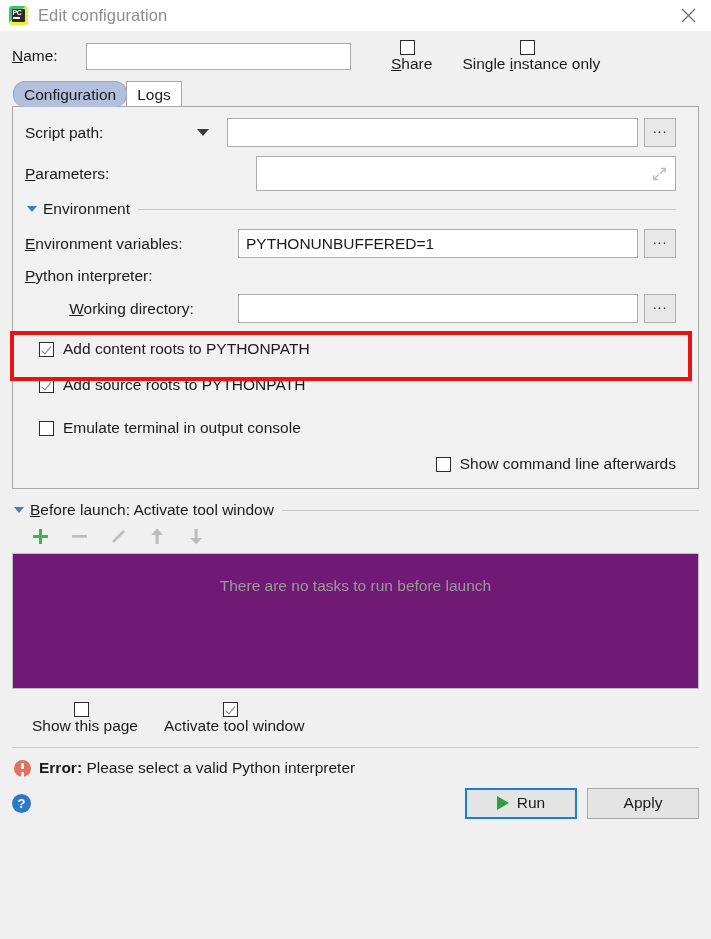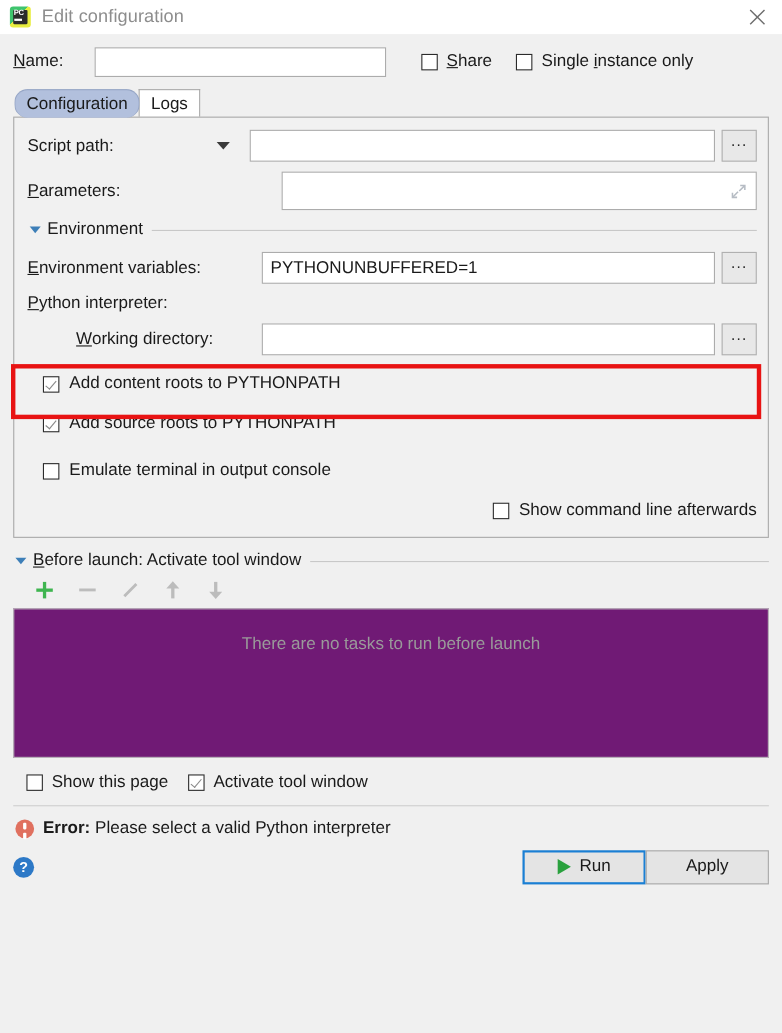--- a/index.html
+++ b/index.html
@@ -102,20 +102,21 @@
     box-sizing: border-box;
     height: 27px;
     position: relative;
   }
   .name-field { width: 265px; }
 
   .cb-wrap {
     display: flex;
     align-items: center;
     white-space: nowrap;
+    flex-direction: column;
   }
   .cbox {
     width: 15px; height: 15px;
     border: 1px solid #2b2b2b;
     background: #ffffff;
     box-sizing: border-box;
     position: relative;
     flex: 0 0 auto;
   }
   .cbox.checked::after {
@@ -156,21 +157,21 @@
     z-index: 2;
     border-radius: 12px;
   }
   .tab + .tab { margin-left: -1px; }
 
   
   .panel {
     border: 1px solid #a9a9a9;
     background: #f1f1f1;
     box-sizing: border-box;
-    padding: 11px 10px 12px 12px;
+    padding: 11px 22px 12px 12px;
     position: relative;
     z-index: 1;
   }
 
   .frow {
     display: flex;
     align-items: center;
     margin-bottom: 9px;
   }
   .frow .flabel {
@@ -345,20 +346,21 @@
     color: #ffffff;
     font-size: 13px;
     font-weight: bold;
     display: flex; align-items: center; justify-content: center;
     flex: 0 0 auto;
   }
   .btns {
     margin-left: auto;
     display: flex;
     align-items: flex-start;
+    gap: 10px;
   }
   .btn {
     min-width: 112px;
     height: 31px;
     background: #e4e4e4;
     border: 1px solid #a8a8a8;
     box-sizing: border-box;
     display: flex;
     align-items: center;
     justify-content: center;

